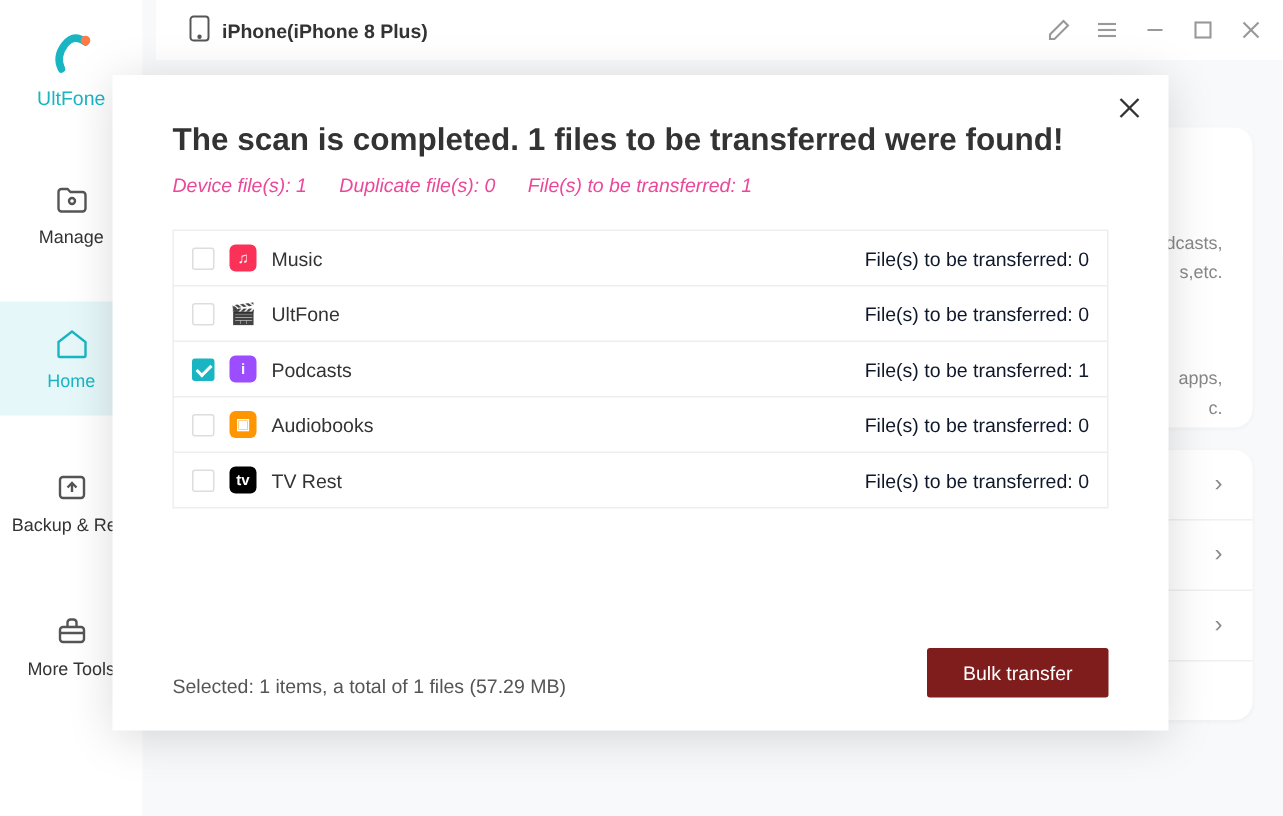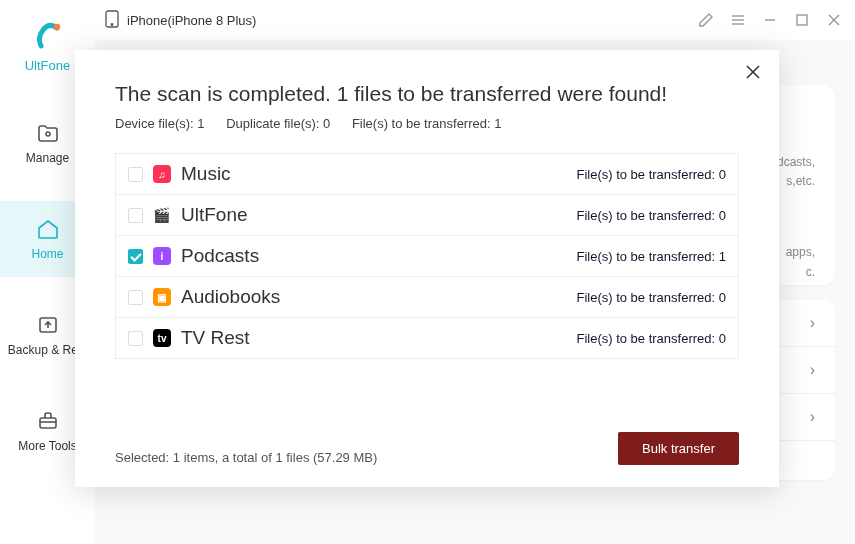--- a/index.html
+++ b/index.html
@@ -10,55 +10,55 @@
     .logo-area { padding: 18px 0 12px; text-align: center; }
     .logo-icon { width: 34px; height: 34px; margin: 0 auto 6px; position: relative; }
     .brand-name { color: #19b5c2; font-size: 13px; }
     .nav-item { width: 100%; padding: 16px 0; text-align: center; cursor: pointer; }
     .nav-item.active { background: #e6f7f9; }
     .nav-icon { width: 24px; height: 24px; margin: 0 auto 6px; }
     .nav-label { font-size: 12px; color: #333; }
     .nav-item.active .nav-label { color: #19b5c2; }
     
     
-    .topbar { position: absolute; left: 83px; top: 0; right: 0; height: 40px; display: flex; align-items: center; padding: 0 12px 0 22px; background: #fff; }
+    .topbar { position: absolute; left: 104px; top: 0; right: 0; height: 40px; display: flex; align-items: center; padding: 0 12px 0 22px; background: #fff; font-weight: bold; }
     .device-info { display: flex; align-items: center; gap: 8px; font-size: 13px; color: #333; }
     .topbar-right { margin-left: auto; display: flex; align-items: center; gap: 14px; }
     .topbar-icon { width: 18px; height: 18px; cursor: pointer; color: #999; display:flex; align-items:center; justify-content:center;}
     
     
     .bg-card { position: absolute; background: #fff; border-radius: 12px; box-shadow: 0 1px 3px rgba(0,0,0,0.04); }
     .bg-card-1 { right: 20px; top: 85px; width: 350px; height: 200px; padding: 20px; font-size: 12px; color: #888; line-height: 1.6; }
     .bg-card-2 { right: 20px; top: 300px; width: 350px; height: 180px; }
     .bg-row { display: flex; align-items: center; justify-content: flex-end; padding: 14px 20px; border-bottom: 1px solid #f0f0f0; }
     .bg-chevron { color: #888; }
     .bg-text-1 { text-align: right; margin-top: 48px;}
     .bg-text-2 { text-align: right; margin-top: 52px;}
     
     
     .modal { position: absolute; left: 75px; top: 50px; width: 704px; height: 437px; background: #fff; box-shadow: 0 4px 30px rgba(0,0,0,0.15); padding: 0; display: flex; flex-direction: column; }
     .modal-close { position: absolute; top: 12px; right: 16px; cursor: pointer; width: 20px; height: 20px; color: #333; }
     .modal-header { padding: 32px 40px 4px; }
-    .modal-title { font-size: 21px; color: #333; font-weight: 400; margin-bottom: 10px; }
-    .modal-subtitle { font-size: 13px; color: #404040; }
+    .modal-title { font-size: 21px; color: #333; font-weight: 700; margin-bottom: 10px; }
+    .modal-subtitle { font-size: 13px; color: #ec4899; font-style: italic; }
     .modal-subtitle span { margin-right: 18px; }
     
     .file-list { margin: 18px 40px 0; border: 1px solid #eee; }
     .file-row { display: flex; align-items: center; padding: 9px 12px; border-bottom: 1px solid #eee; }
     .file-row:last-child { border-bottom: none; }
     .checkbox { width: 15px; height: 15px; border: 1px solid #ddd; border-radius: 2px; margin-right: 10px; cursor: pointer; position: relative; flex-shrink: 0; }
     .checkbox.checked { background: #19b5c2; border-color: #19b5c2; }
     .checkbox.checked::after { content: ""; position: absolute; left: 4px; top: 1px; width: 4px; height: 8px; border: solid white; border-width: 0 2px 2px 0; transform: rotate(45deg); }
     .file-icon { width: 18px; height: 18px; border-radius: 4px; margin-right: 10px; flex-shrink: 0; display: flex; align-items: center; justify-content: center; font-size: 10px; color: #fff; font-weight: bold; }
     .icon-music { background: #fc3158; }
     .icon-videos { background: #fff; }
     .icon-podcasts { background: #9b4dff; }
     .icon-audiobooks { background: #ff9500; }
     .icon-tvshows { background: #000000; }
-    .file-name { font-size: 19px; color: #333; }
+    .file-name { font-size: 13px; color: #333; }
     .file-count { margin-left: auto; font-size: 13px; color: #0f172a; }
     
     .modal-footer { margin-top: auto; padding: 22px 40px; display: flex; align-items: flex-end; }
     .selected-text { font-size: 13px; color: #555; }
     .bulk-btn { margin-left: auto; background: #7f1d1d; color: #fff; border: none; padding: 9px 24px; font-size: 13px; cursor: pointer; border-radius: 2px; }
   </style>
 </head>
 <body>
 
 <div class="sidebar">

